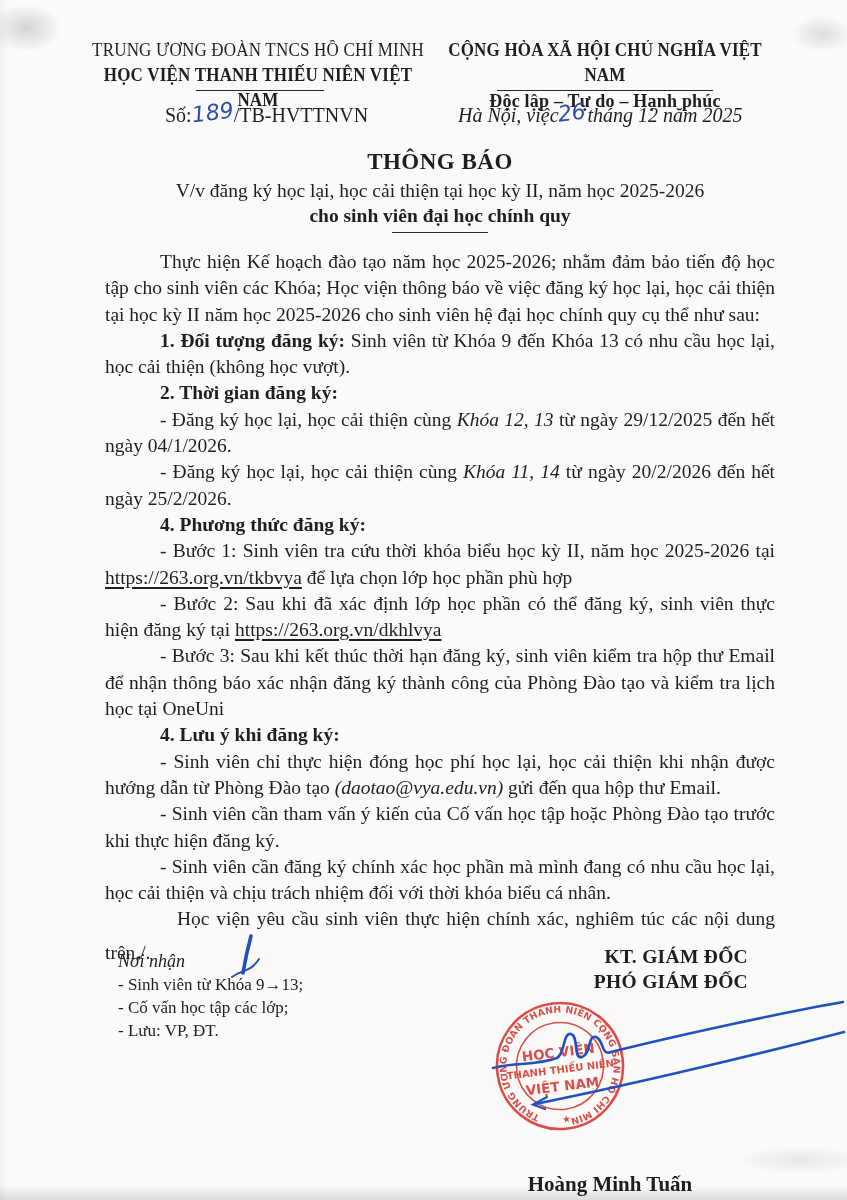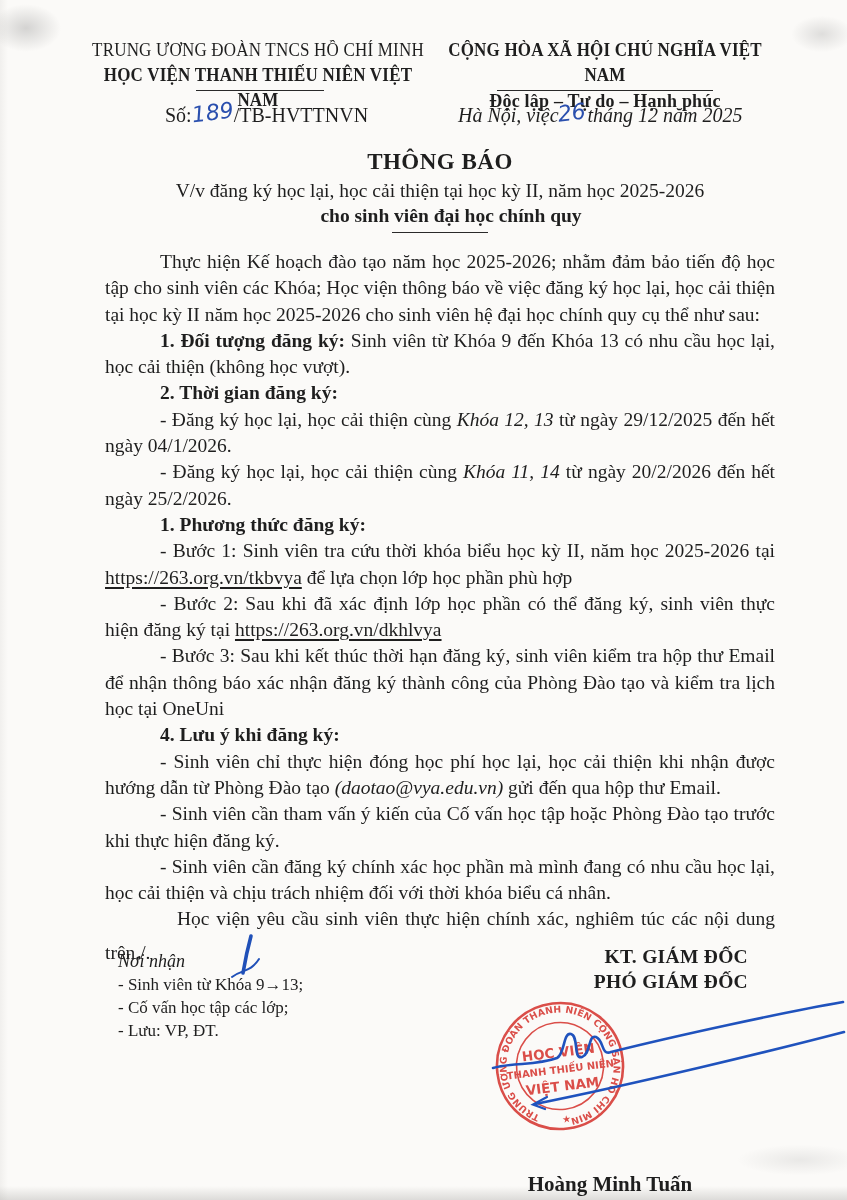--- a/index.html
+++ b/index.html
@@ -38,21 +38,21 @@
     font-family:"DejaVu Sans",sans-serif;
     font-style:italic;font-size:22px;line-height:1;
     color:#2a4fae;
     transform:rotate(-7deg) translateY(-2px);
   }
   .hw-date{margin:0 2px 0 -1px;}
 
   
   .title{left:105px;top:149px;width:670px;text-align:center;font-size:23px;font-weight:bold;letter-spacing:.5px;}
   .subject1{left:105px;top:180px;width:670px;text-align:center;font-size:19.5px;font-weight:normal;}
-  .subject2{left:116px;top:205px;width:670px;text-align:center;font-size:19.5px;font-weight:bold;}
+  .subject2{left:105px;top:205px;width:670px;text-align:center;font-size:19.5px;font-weight:bold;}
   .rule-title{left:392px;top:232px;width:96px;border-top-width:1.4px;}
 
   
   .body-text{left:105px;top:249px;width:670px;font-size:19.5px;line-height:26.3px;text-align:justify;}
   .body-text p{margin:0;text-indent:55px;}
   .body-text p.closing{text-indent:72px;}
 
   .tick-wrap{display:inline-block;width:30px;height:46px;vertical-align:-20px;margin-left:8px;}
 
   
@@ -89,21 +89,21 @@
   <div class="abs subject1">V/v đăng ký học lại, học cải thiện tại học kỳ II, năm học 2025-2026</div>
   <div class="abs subject2">cho sinh viên đại học chính quy</div>
   <div class="abs rule rule-title"></div>
 
   <div class="abs body-text">
     <p><span>Thực hiện Kế hoạch đào tạo năm học 2025-2026; nhằm đảm bảo tiến độ học tập cho sinh viên các Khóa; Học viện thông báo về việc đăng ký học lại, học cải thiện tại học kỳ II năm học 2025-2026 cho sinh viên hệ đại học chính quy cụ thể như sau:</span></p>
     <p><span class="b">1. Đối tượng đăng ký:</span><span> Sinh viên từ Khóa 9 đến Khóa 13  có nhu cầu học lại, học cải thiện (không học vượt).</span></p>
     <p><span class="b">2. Thời gian đăng ký:</span></p>
     <p><span>- Đăng ký học lại, học cải thiện cùng </span><span class="i">Khóa 12, 13</span><span> từ ngày 29/12/2025 đến hết ngày 04/1/2026.</span></p>
     <p><span>- Đăng ký học lại, học cải thiện cùng </span><span class="i">Khóa 11, 14</span><span> từ ngày 20/2/2026 đến hết ngày 25/2/2026.</span></p>
-    <p><span class="b">1. Phương thức đăng ký:</span></p>
+    <p><span class="b">4. Phương thức đăng ký:</span></p>
     <p><span>- Bước 1: Sinh viên tra cứu thời khóa biểu học kỳ II, năm học 2025-2026 tại </span><span class="u">https://263.org.vn/tkbvya</span><span> để lựa chọn lớp học phần phù hợp</span></p>
     <p><span>- Bước 2: Sau khi đã xác định lớp học phần có thể đăng ký, sinh viên thực hiện đăng ký tại </span><span class="u">https://263.org.vn/dkhlvya</span></p>
     <p><span>- Bước 3: Sau khi kết thúc thời hạn đăng ký, sinh viên kiểm tra hộp thư Email để nhận thông báo xác nhận đăng ký thành công của Phòng Đào tạo và kiểm tra lịch học tại OneUni</span></p>
     <p><span class="b">4. Lưu ý khi đăng ký:</span></p>
     <p><span>- Sinh viên chỉ thực hiện đóng học phí học lại, học cải thiện khi nhận được hướng dẫn từ Phòng Đào tạo </span><span class="i">(daotao@vya.edu.vn)</span><span> gửi đến qua hộp thư Email.</span></p>
     <p><span>- Sinh viên cần tham vấn ý kiến của Cố vấn học tập hoặc Phòng Đào tạo trước khi thực hiện đăng ký.</span></p>
     <p><span>- Sinh viên cần đăng ký chính xác học phần mà mình đang có nhu cầu học lại, học cải thiện và chịu trách nhiệm đối với thời khóa biểu cá nhân.</span></p>
     <p class="closing"><span>Học viện yêu cầu sinh viên thực hiện chính xác, nghiêm túc các nội dung trên./.</span><span class="tick-wrap"><svg width="30" height="46" viewBox="0 0 30 46">
             <path d="M 21 3 C 18 14 15 28 13 40" fill="none" stroke="#2050b8" stroke-width="3.6" stroke-linecap="round"></path>
             <path d="M 2 44 C 12 36 20 40 29 26" fill="none" stroke="#2050b8" stroke-width="2" stroke-linecap="round"></path>

